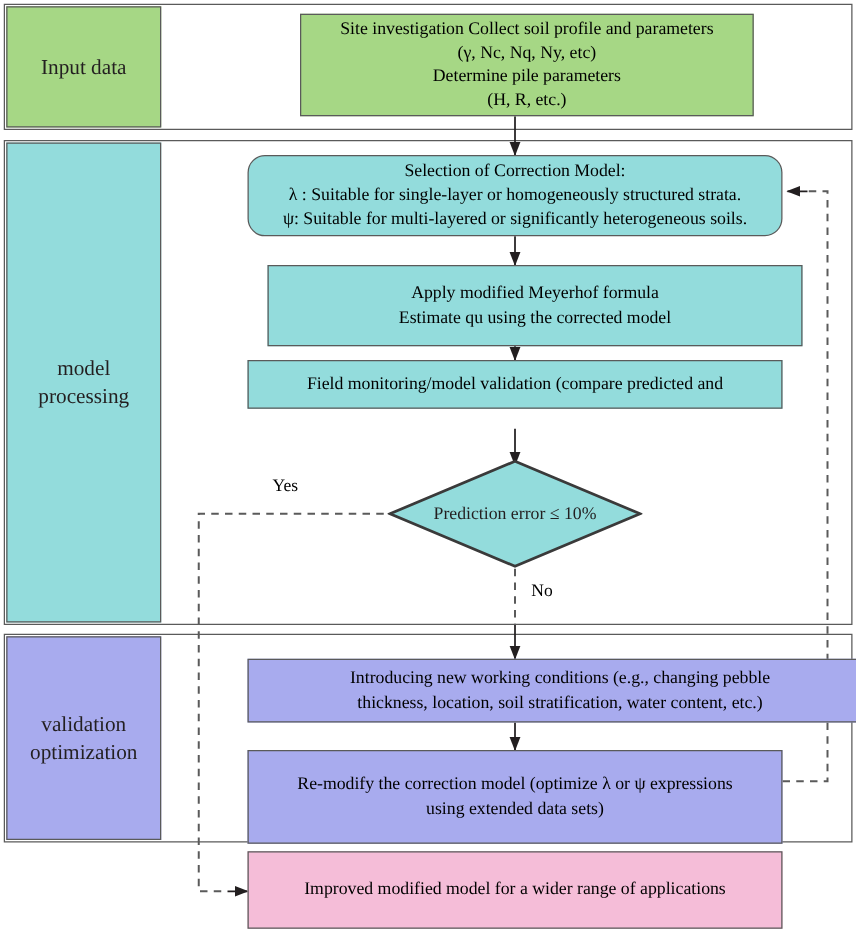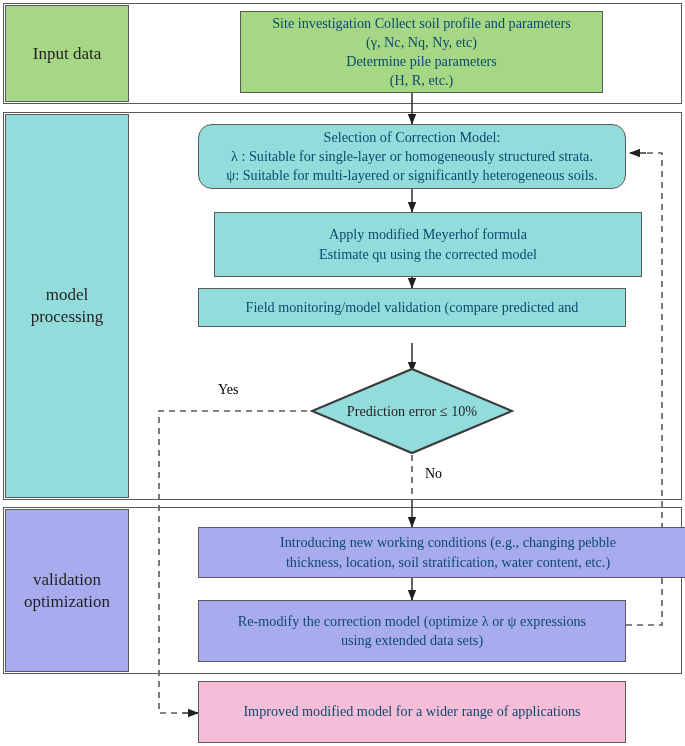--- a/index.html
+++ b/index.html
@@ -46,21 +46,21 @@
   .node {
     position: absolute;
     box-sizing: border-box;
     border: 1.6px solid #5a5a5a;
     display: flex;
     align-items: center;
     justify-content: center;
     text-align: center;
     font-size: 14.2px;
     line-height: 1.34;
-    color: #0c4a6e;
+    color: #000000;
     padding: 18px 8px;
     font-family: Liberation Serif, serif;
   }
   .node .lines { width: 100%; }
   .node .lines span { display: block; white-space: nowrap; }
 
   
   .diamond-wrap {
     position: absolute;
   }
@@ -179,21 +179,21 @@
     <div class="diamond-label">Prediction error ≤ 10%</div>
   </div>
 
   <div class="node" style="left:198px; top:527px; width:500px; height:51px; background:#a8abee;">
     <div class="lines">
       <span>Introducing new working conditions (e.g.,  changing pebble</span>
       <span>thickness, location, soil stratification, water content, etc.)</span>
     </div>
   </div>
 
-  <div class="node" style="left:198px; top:600px; width:428px; height:62px; background:#a8abee;justify-content:center;">
+  <div class="node" style="left:198px; top:600px; width:428px; height:75px; background:#a8abee;justify-content:center;">
     <div class="lines">
       <span>Re-modify the correction model (optimize λ or ψ expressions</span>
       <span>using extended data sets)</span>
     </div>
   </div>
 
   <div class="node" style="left:198px; top:681px; width:428px; height:62px; background:#f5bdd8;">
     <div class="lines">
       <span>Improved modified model for a wider range of applications</span>
     </div>

